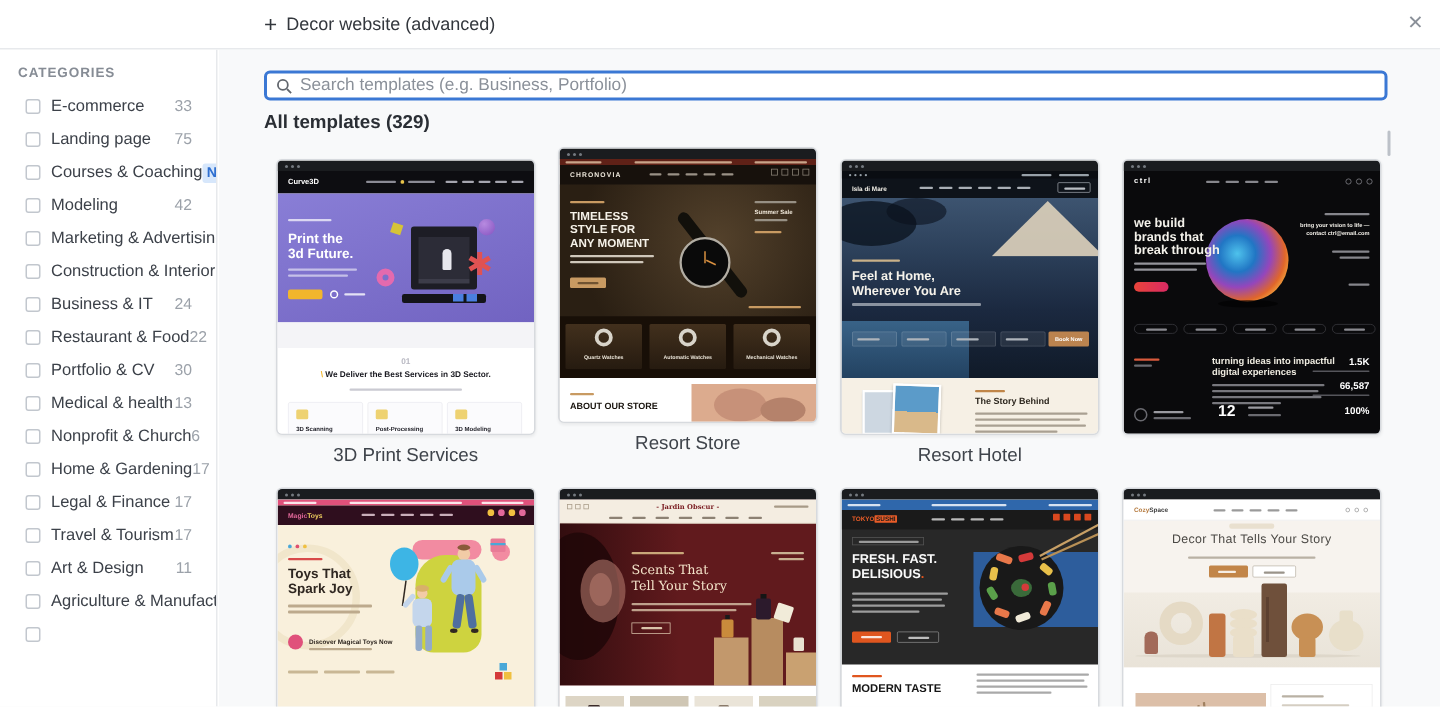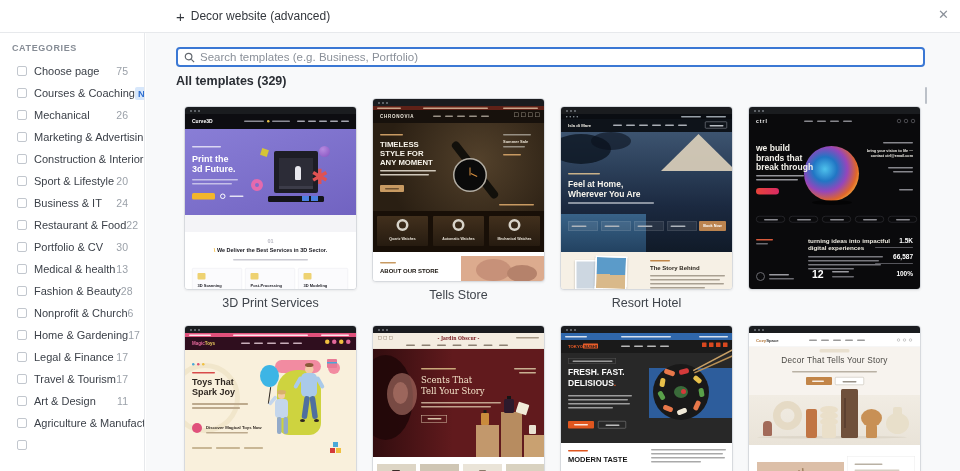--- a/index.html
+++ b/index.html
@@ -54,71 +54,66 @@
     <span>Decor website (advanced)</span>
   </button>
   <div class="close">✕</div>
 </div>
 
 <div class="sidebar">
   <div class="cats-h">CATEGORIES</div>
   <div class="cats">
     <div class="cat">
         <span class="cb"></span>
-        <span class="lbl">Choose page</span>
+        <span class="lbl">E-commerce</span>
+        <span class="cnt">33</span>
+      </div>
+    <div class="cat">
+        <span class="cb"></span>
+        <span class="lbl">Landing page</span>
         <span class="cnt">75</span>
       </div>
     <div class="cat">
         <span class="cb"></span>
         <span class="lbl">Courses &amp; Coaching</span>
         <span class="badge">New</span>
       </div>
     <div class="cat">
         <span class="cb"></span>
-        <span class="lbl">Mechanical</span>
-        <span class="cnt">26</span>
+        <span class="lbl">Modeling</span>
+        <span class="cnt">42</span>
       </div>
     <div class="cat">
         <span class="cb"></span>
         <span class="lbl">Marketing &amp; Advertising</span>
       </div>
     <div class="cat">
         <span class="cb"></span>
         <span class="lbl">Construction &amp; Interior</span>
         <span class="cnt">16</span>
       </div>
     <div class="cat">
         <span class="cb"></span>
-        <span class="lbl">Sport &amp; Lifestyle</span>
-        <span class="cnt">20</span>
-      </div>
-    <div class="cat">
-        <span class="cb"></span>
         <span class="lbl">Business &amp; IT</span>
         <span class="cnt">24</span>
       </div>
     <div class="cat">
         <span class="cb"></span>
         <span class="lbl">Restaurant &amp; Food</span>
         <span class="cnt">22</span>
       </div>
     <div class="cat">
         <span class="cb"></span>
         <span class="lbl">Portfolio &amp; CV</span>
         <span class="cnt">30</span>
       </div>
     <div class="cat">
         <span class="cb"></span>
         <span class="lbl">Medical &amp; health</span>
         <span class="cnt">13</span>
-      </div>
-    <div class="cat">
-        <span class="cb"></span>
-        <span class="lbl">Fashion &amp; Beauty</span>
-        <span class="cnt">28</span>
       </div>
     <div class="cat">
         <span class="cb"></span>
         <span class="lbl">Nonprofit &amp; Church</span>
         <span class="cnt">6</span>
       </div>
     <div class="cat">
         <span class="cb"></span>
         <span class="lbl">Home &amp; Gardening</span>
         <span class="cnt">17</span>
@@ -282,21 +277,21 @@
       <i style="left:0;top:292px;width:342px;height:60px;background:#fff"></i>
       <i class="ln" style="left:14px;top:312px;width:32px;background:#c89a62"></i>
       <b style="left:14px;top:322px;font-size:12px;font-weight:800;color:#18130d">ABOUT OUR STORE</b>
       <i style="left:176px;top:300px;width:166px;height:52px;background:#dcab8e">
         <i class="dot" style="left:30px;top:6px;width:70px;height:44px;background:#c79179"></i>
         <i class="dot" style="left:92px;top:18px;width:60px;height:34px;background:#b5826b"></i>
       </i>
     </div>
       </div>
   </div>
-  <div class="tlabel">Tells Store</div>
+  <div class="tlabel">Resort Store</div>
 </div>
 
 <div class="card" style="left:560px;top:106px">
   <div class="thumb">
     <div class="chrome">
         <i></i>
         <i></i>
         <i></i>
       </div>
     <div class="site">

